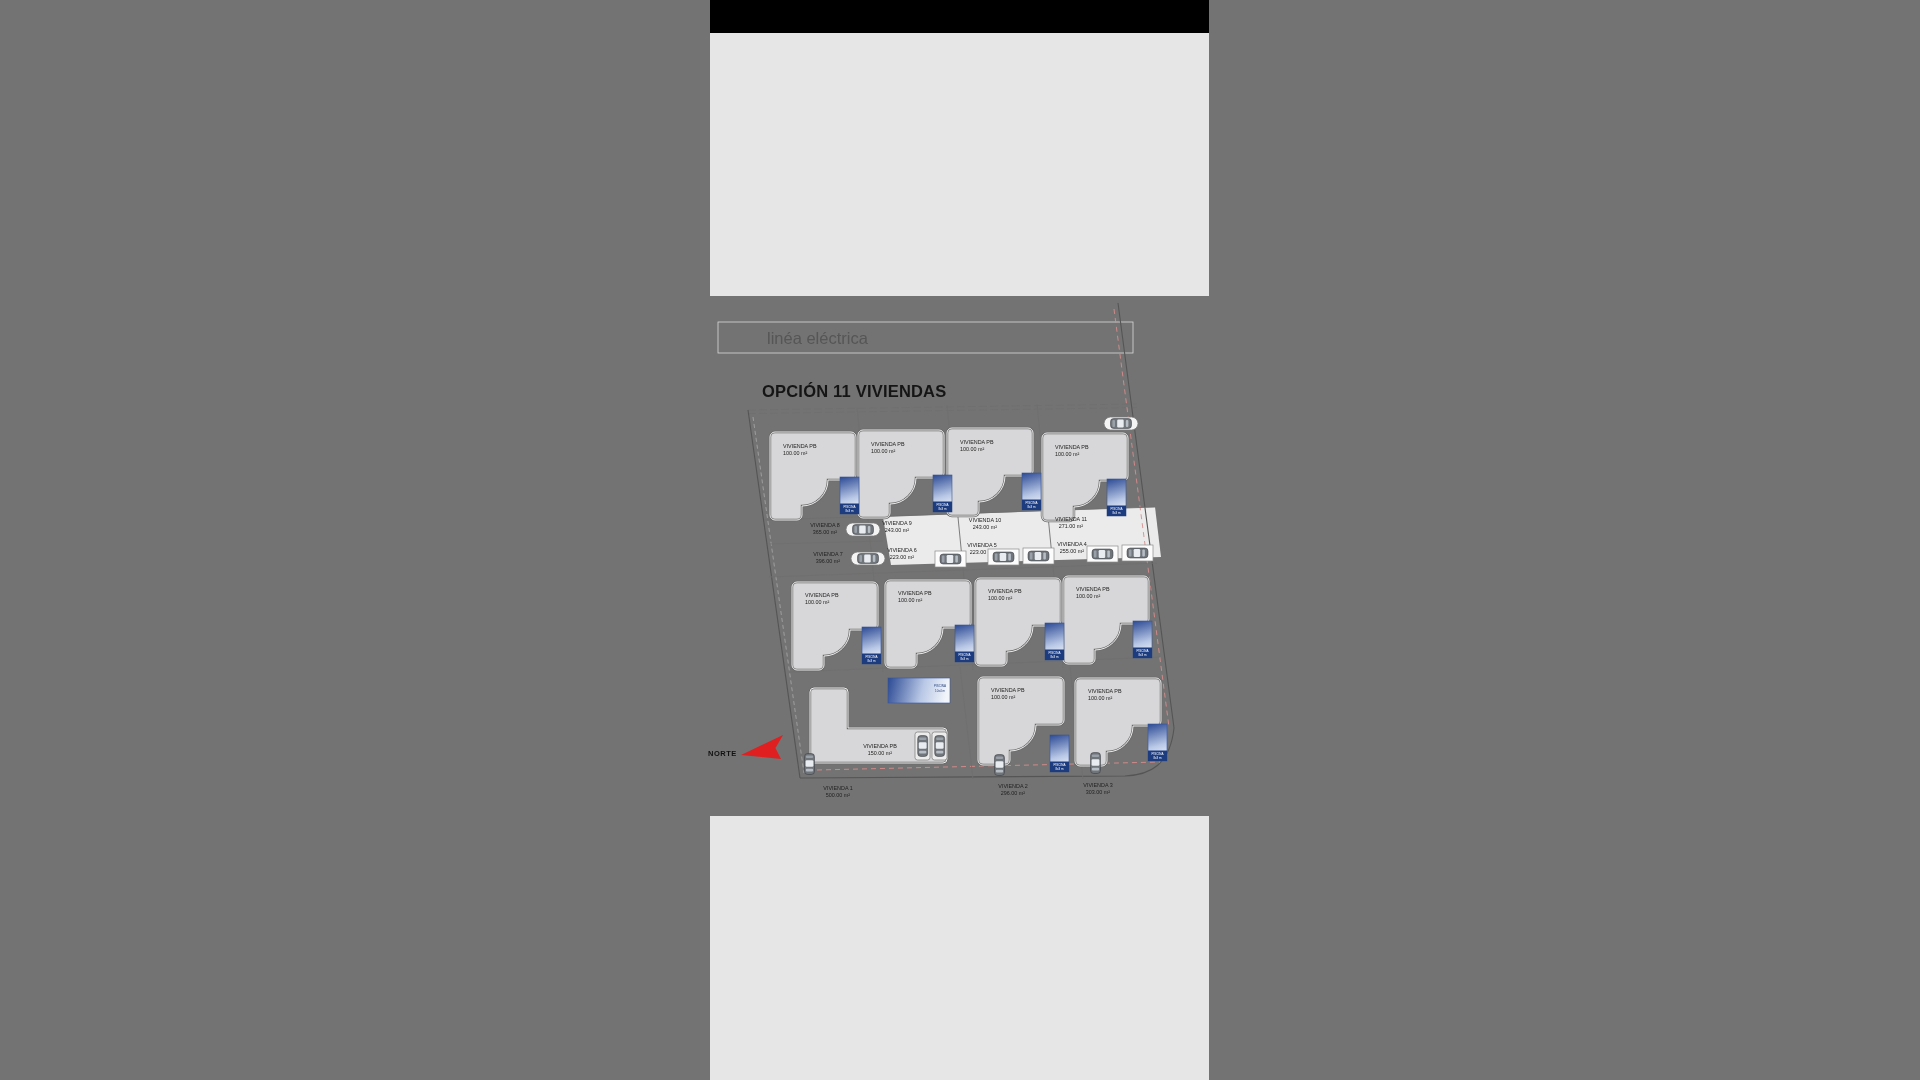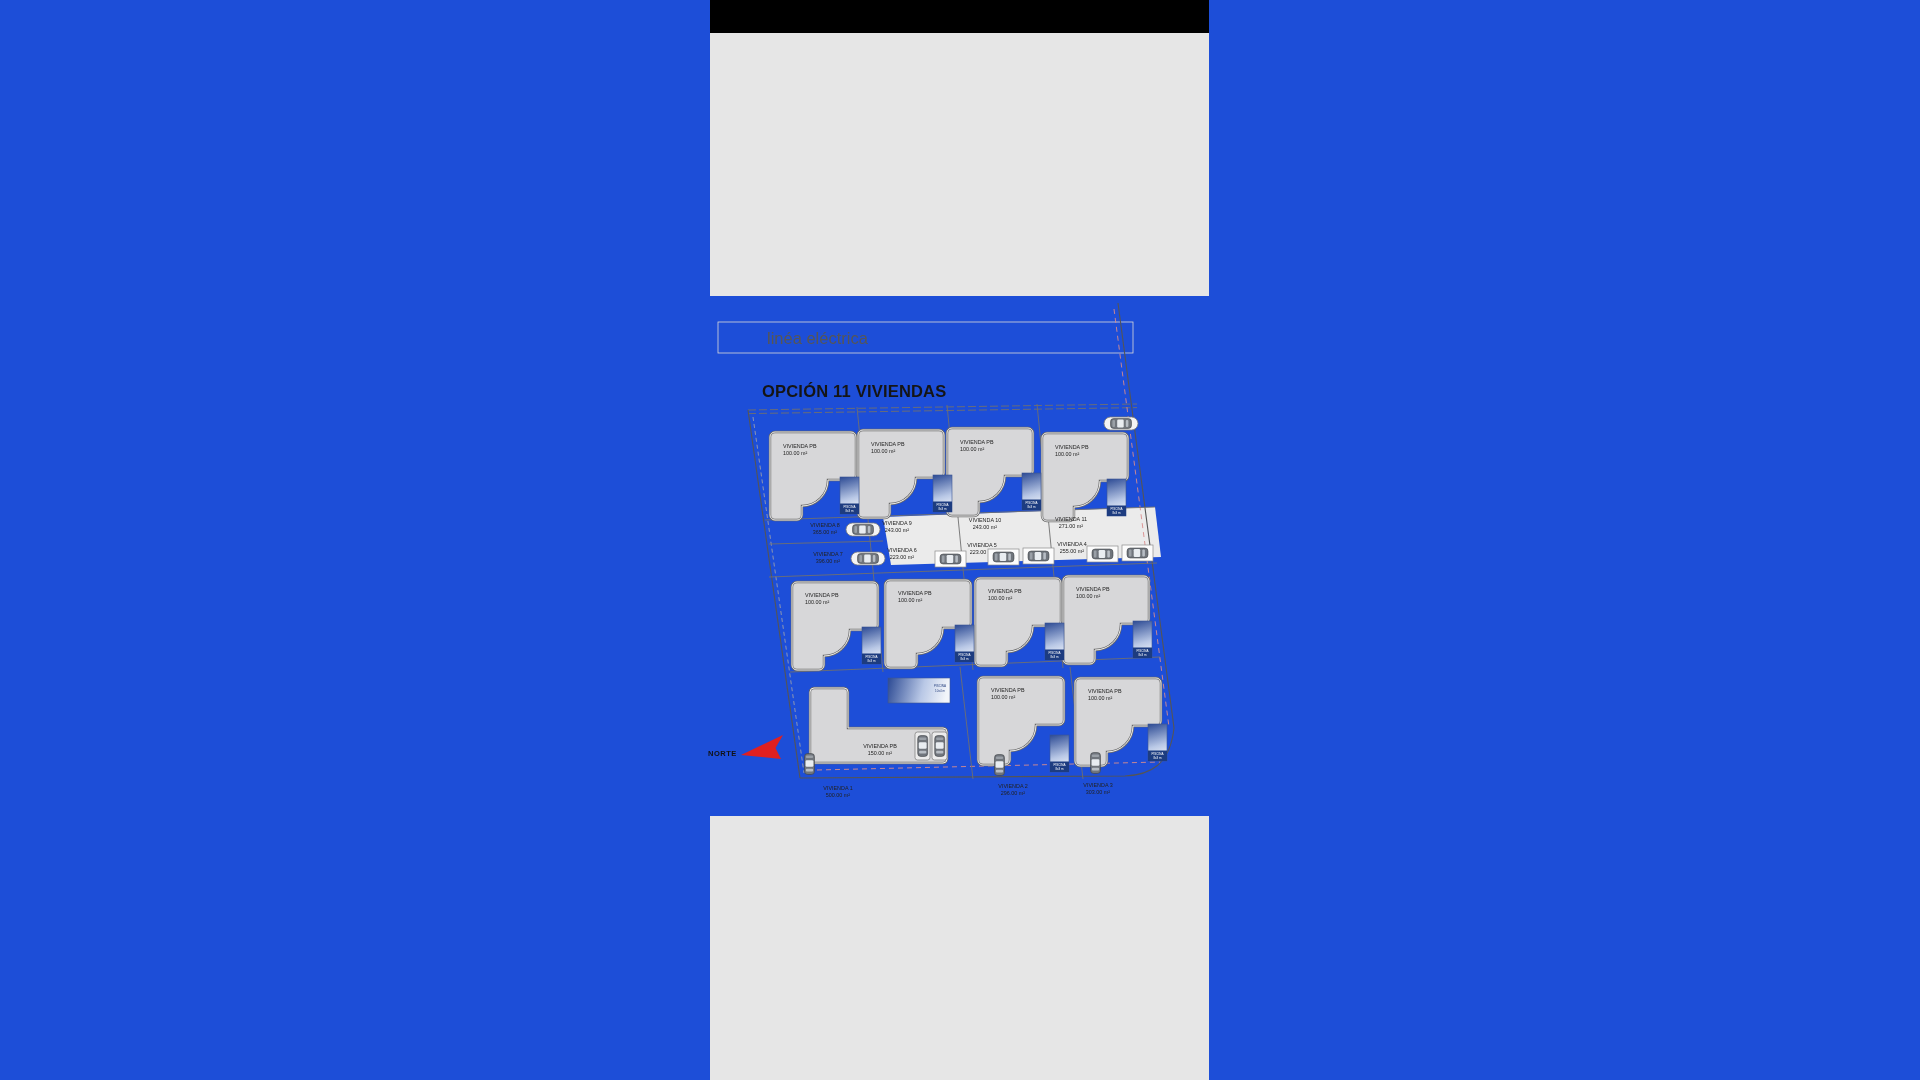--- a/index.html
+++ b/index.html
@@ -1,16 +1,16 @@
 <!DOCTYPE html>
 <html><head>
 <meta charset="utf-8">
 <style>
   html,body{margin:0;padding:0;background:#ffffff;}
-  .page{position:relative;width:1920px;height:1080px;background:#1d4ed8;overflow:hidden;
+  .page{position:relative;width:1920px;height:1080px;background:#737373;overflow:hidden;
         font-family:"Liberation Sans", sans-serif;}
   .black-bar{position:absolute;left:710px;top:0;width:499px;height:33px;background:#000;}
   .gray-band-top{position:absolute;left:710px;top:33px;width:499px;height:263px;background:#e6e6e6;}
   .gray-band-bottom{position:absolute;left:710px;top:816px;width:499px;height:264px;background:#e6e6e6;}
   .plan{position:absolute;left:705px;top:295px;width:500px;height:530px;}
   
   text{font-family:"Liberation Sans", sans-serif;}
   .t-note{font-size:16.5px;fill:#565656;}
   .t-title{font-size:16.5px;font-weight:700;fill:#151515;letter-spacing:.2px;}
   .t-small{font-size:5.4px;fill:#222;}

